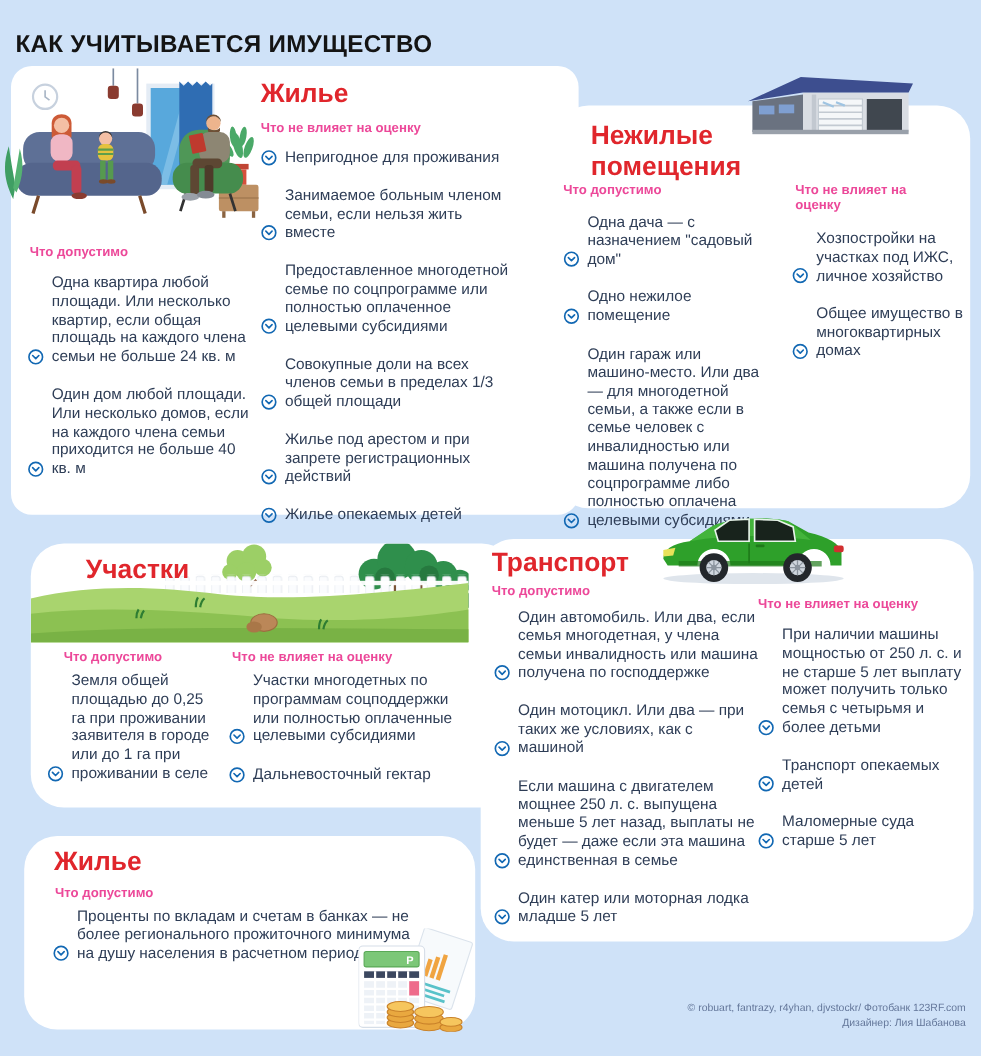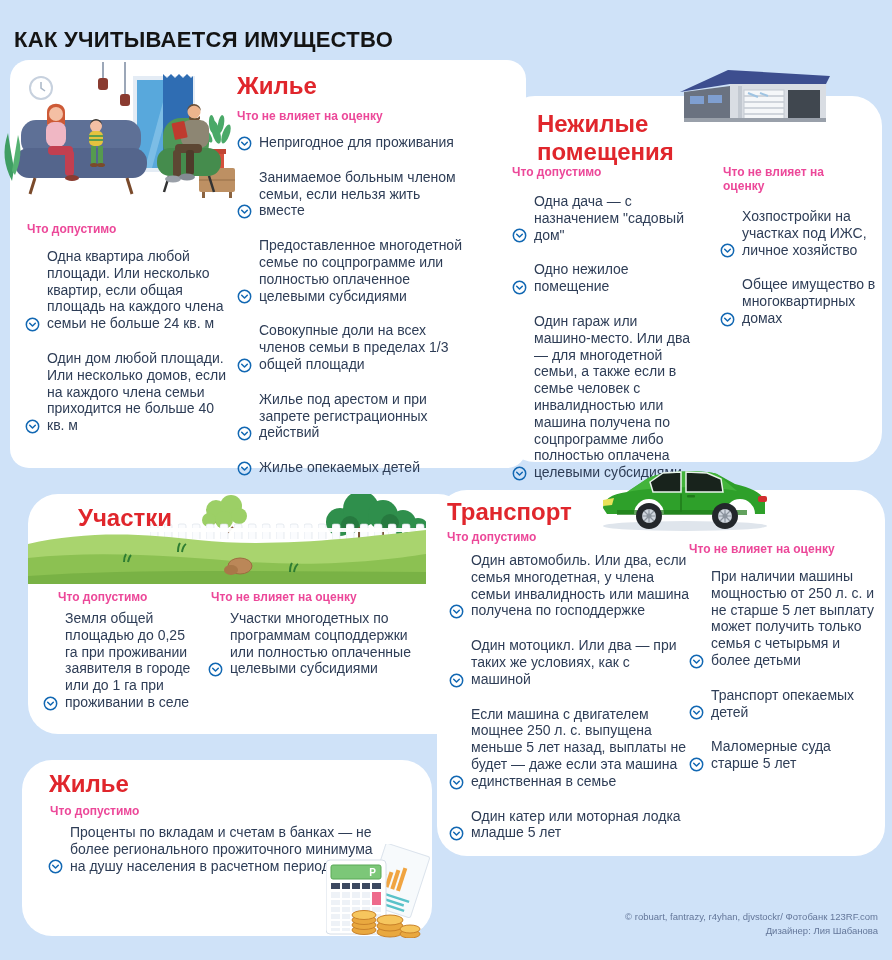--- a/index.html
+++ b/index.html
@@ -304,20 +304,27 @@
   <div class="col-heading" style="left:183px;top:96px;">Что не влияет на оценку</div>
   <div class="list" style="left:180px;top:116px;width:218px;">
   <div class="item">
     <span class="check"><svg viewBox="0 0 16 16" width="15" height="15">
             <circle cx="8" cy="8" r="6.6" fill="none" stroke="#1268b3" stroke-width="1.6"></circle>
             <path d="M5 6.6 L8 9.6 L11 6.6" fill="none" stroke="#1268b3" stroke-width="1.6" stroke-linecap="round" stroke-linejoin="round"></path>
           </svg></span>
     <span class="item-text">Участки многодетных по программам соцподдержки или полностью оплаченные целевыми субсидиями</span>
   </div>
 
+  <div class="item">
+    <span class="check"><svg viewBox="0 0 16 16" width="15" height="15">
+            <circle cx="8" cy="8" r="6.6" fill="none" stroke="#1268b3" stroke-width="1.6"></circle>
+            <path d="M5 6.6 L8 9.6 L11 6.6" fill="none" stroke="#1268b3" stroke-width="1.6" stroke-linecap="round" stroke-linejoin="round"></path>
+          </svg></span>
+    <span class="item-text">Дальневосточный гектар</span>
+  </div>
 </div>
 </div>
 
 <div class="card" style="left:437px;top:490px;width:448px;height:366px;">
   <div class="card-title" style="left:10px;top:8px;">Транспорт</div>
   <div class="col-heading" style="left:10px;top:40px;">Что допустимо</div>
   <div class="list" style="left:12px;top:62px;width:240px;">
   <div class="item">
     <span class="check"><svg viewBox="0 0 16 16" width="15" height="15">
             <circle cx="8" cy="8" r="6.6" fill="none" stroke="#1268b3" stroke-width="1.6"></circle>

